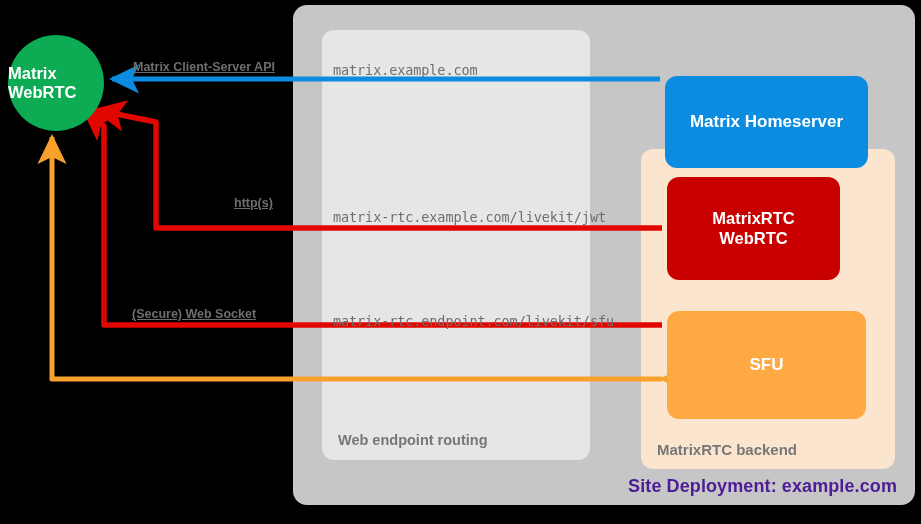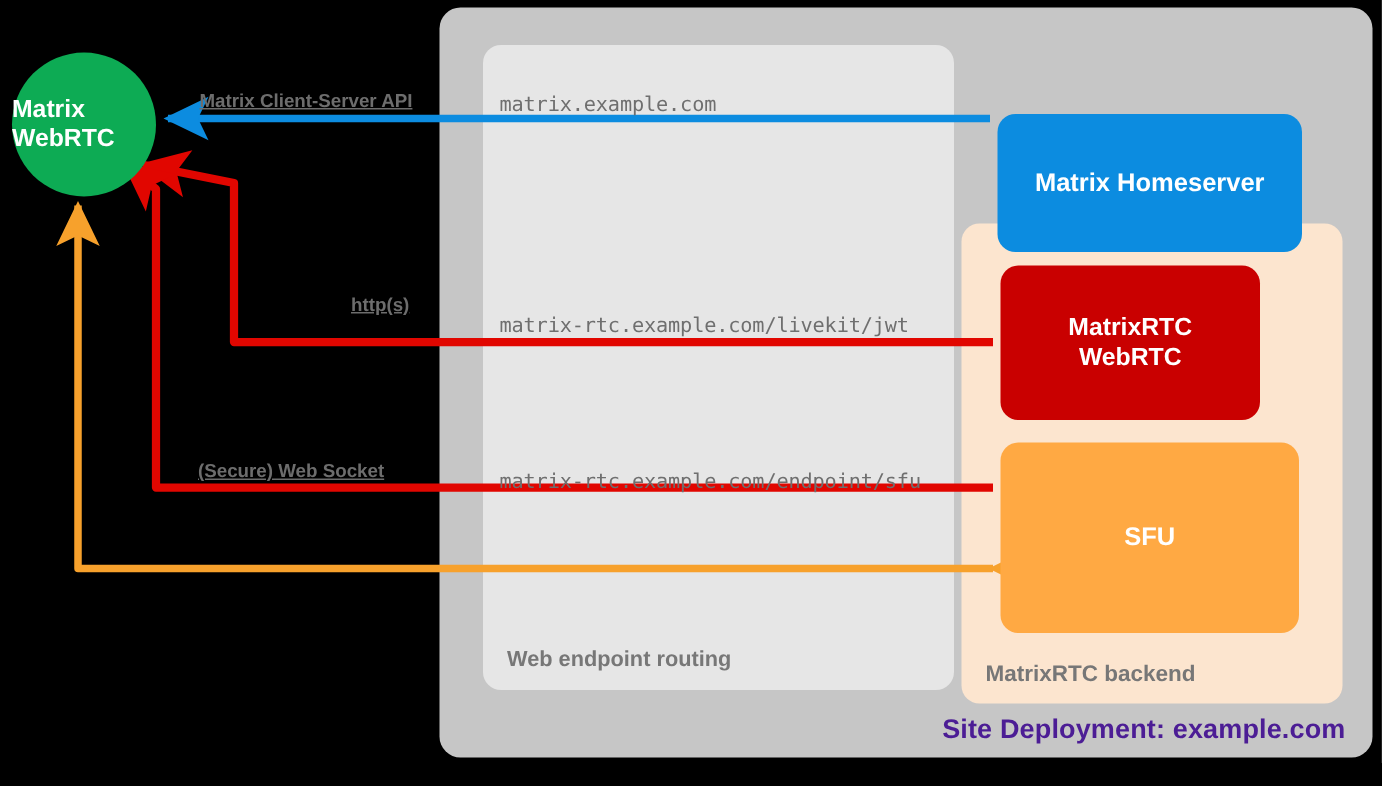--- a/index.html
+++ b/index.html
@@ -38,21 +38,20 @@
   }
 
   .routing-box {
     position: absolute;
     left: 322px;
     top: 30px;
     width: 268px;
     height: 430px;
     background: #e6e6e6;
     border-radius: 12px;
-    padding-left: 46px;
   }
   .routing-label {
     position: absolute;
     left: 16px;
     bottom: 12px;
     color: #777777;
     font-size: 14.5px;
     font-weight: bold;
     white-space: nowrap;
   }
@@ -119,23 +118,23 @@
   .node-auth {
     left: 667px;
     top: 177px;
     width: 173px;
     height: 103px;
     background: #c90000;
     font-size: 16.5px;
   }
   .node-sfu {
     left: 667px;
-    top: 295px;
+    top: 311px;
     width: 199px;
-    height: 127px;
+    height: 108px;
     background: #ffa943;
     font-size: 17px;
   }
 
   
   #wires {
     position: absolute;
     left: 0;
     top: 0;
     width: 921px;
@@ -224,15 +223,15 @@
 
   <div class="wire-label" style="left:234px; top:196px;text-align:center;">http(s)</div>
 
   <div class="wire-label" style="left:132px; top:307px;">(Secure) Web Socket</div>
 
 
   <div class="endpoint-label" style="left:333px; top:62px;">matrix.example.com</div>
 
   <div class="endpoint-label" style="left:333px; top:209px;">matrix-rtc.example.com/livekit/jwt</div>
 
-  <div class="endpoint-label" style="left:333px; top:313px;">matrix-rtc.example.com/endpoint/sfu</div>
+  <div class="endpoint-label" style="left:333px; top:313px;">matrix-rtc.endpoint.com/livekit/sfu</div>
 
 </div>
 
 </body></html>

